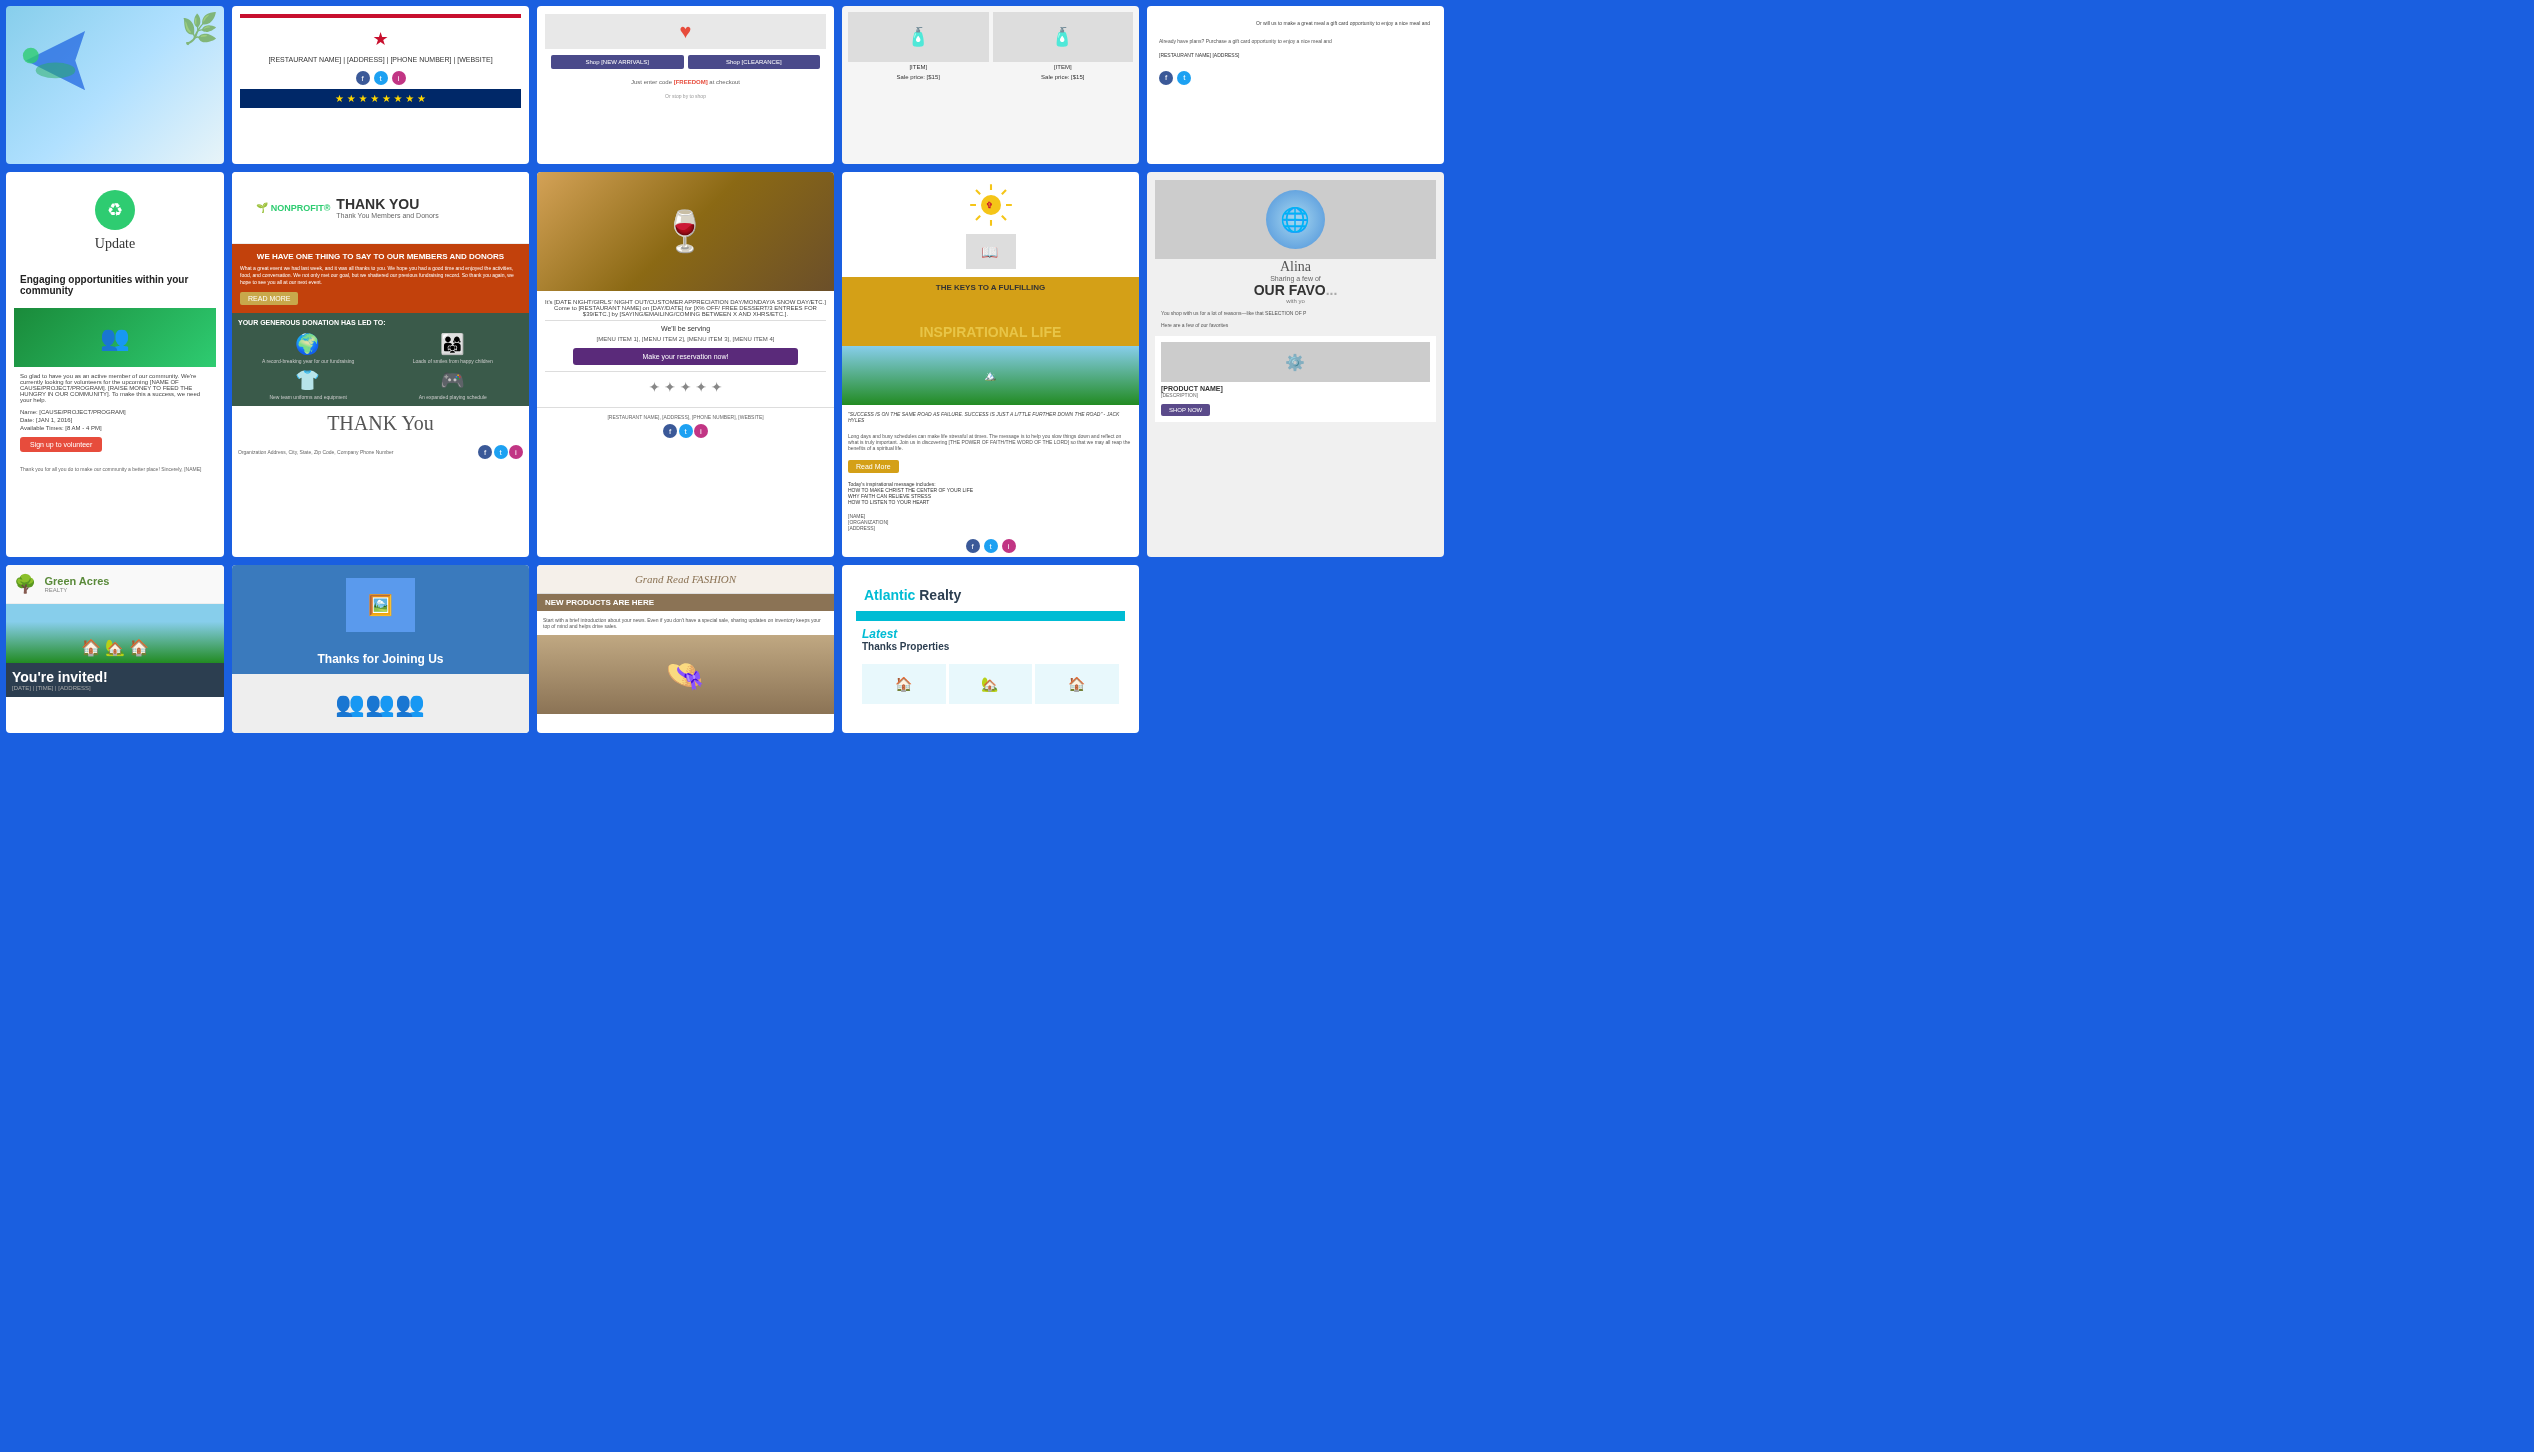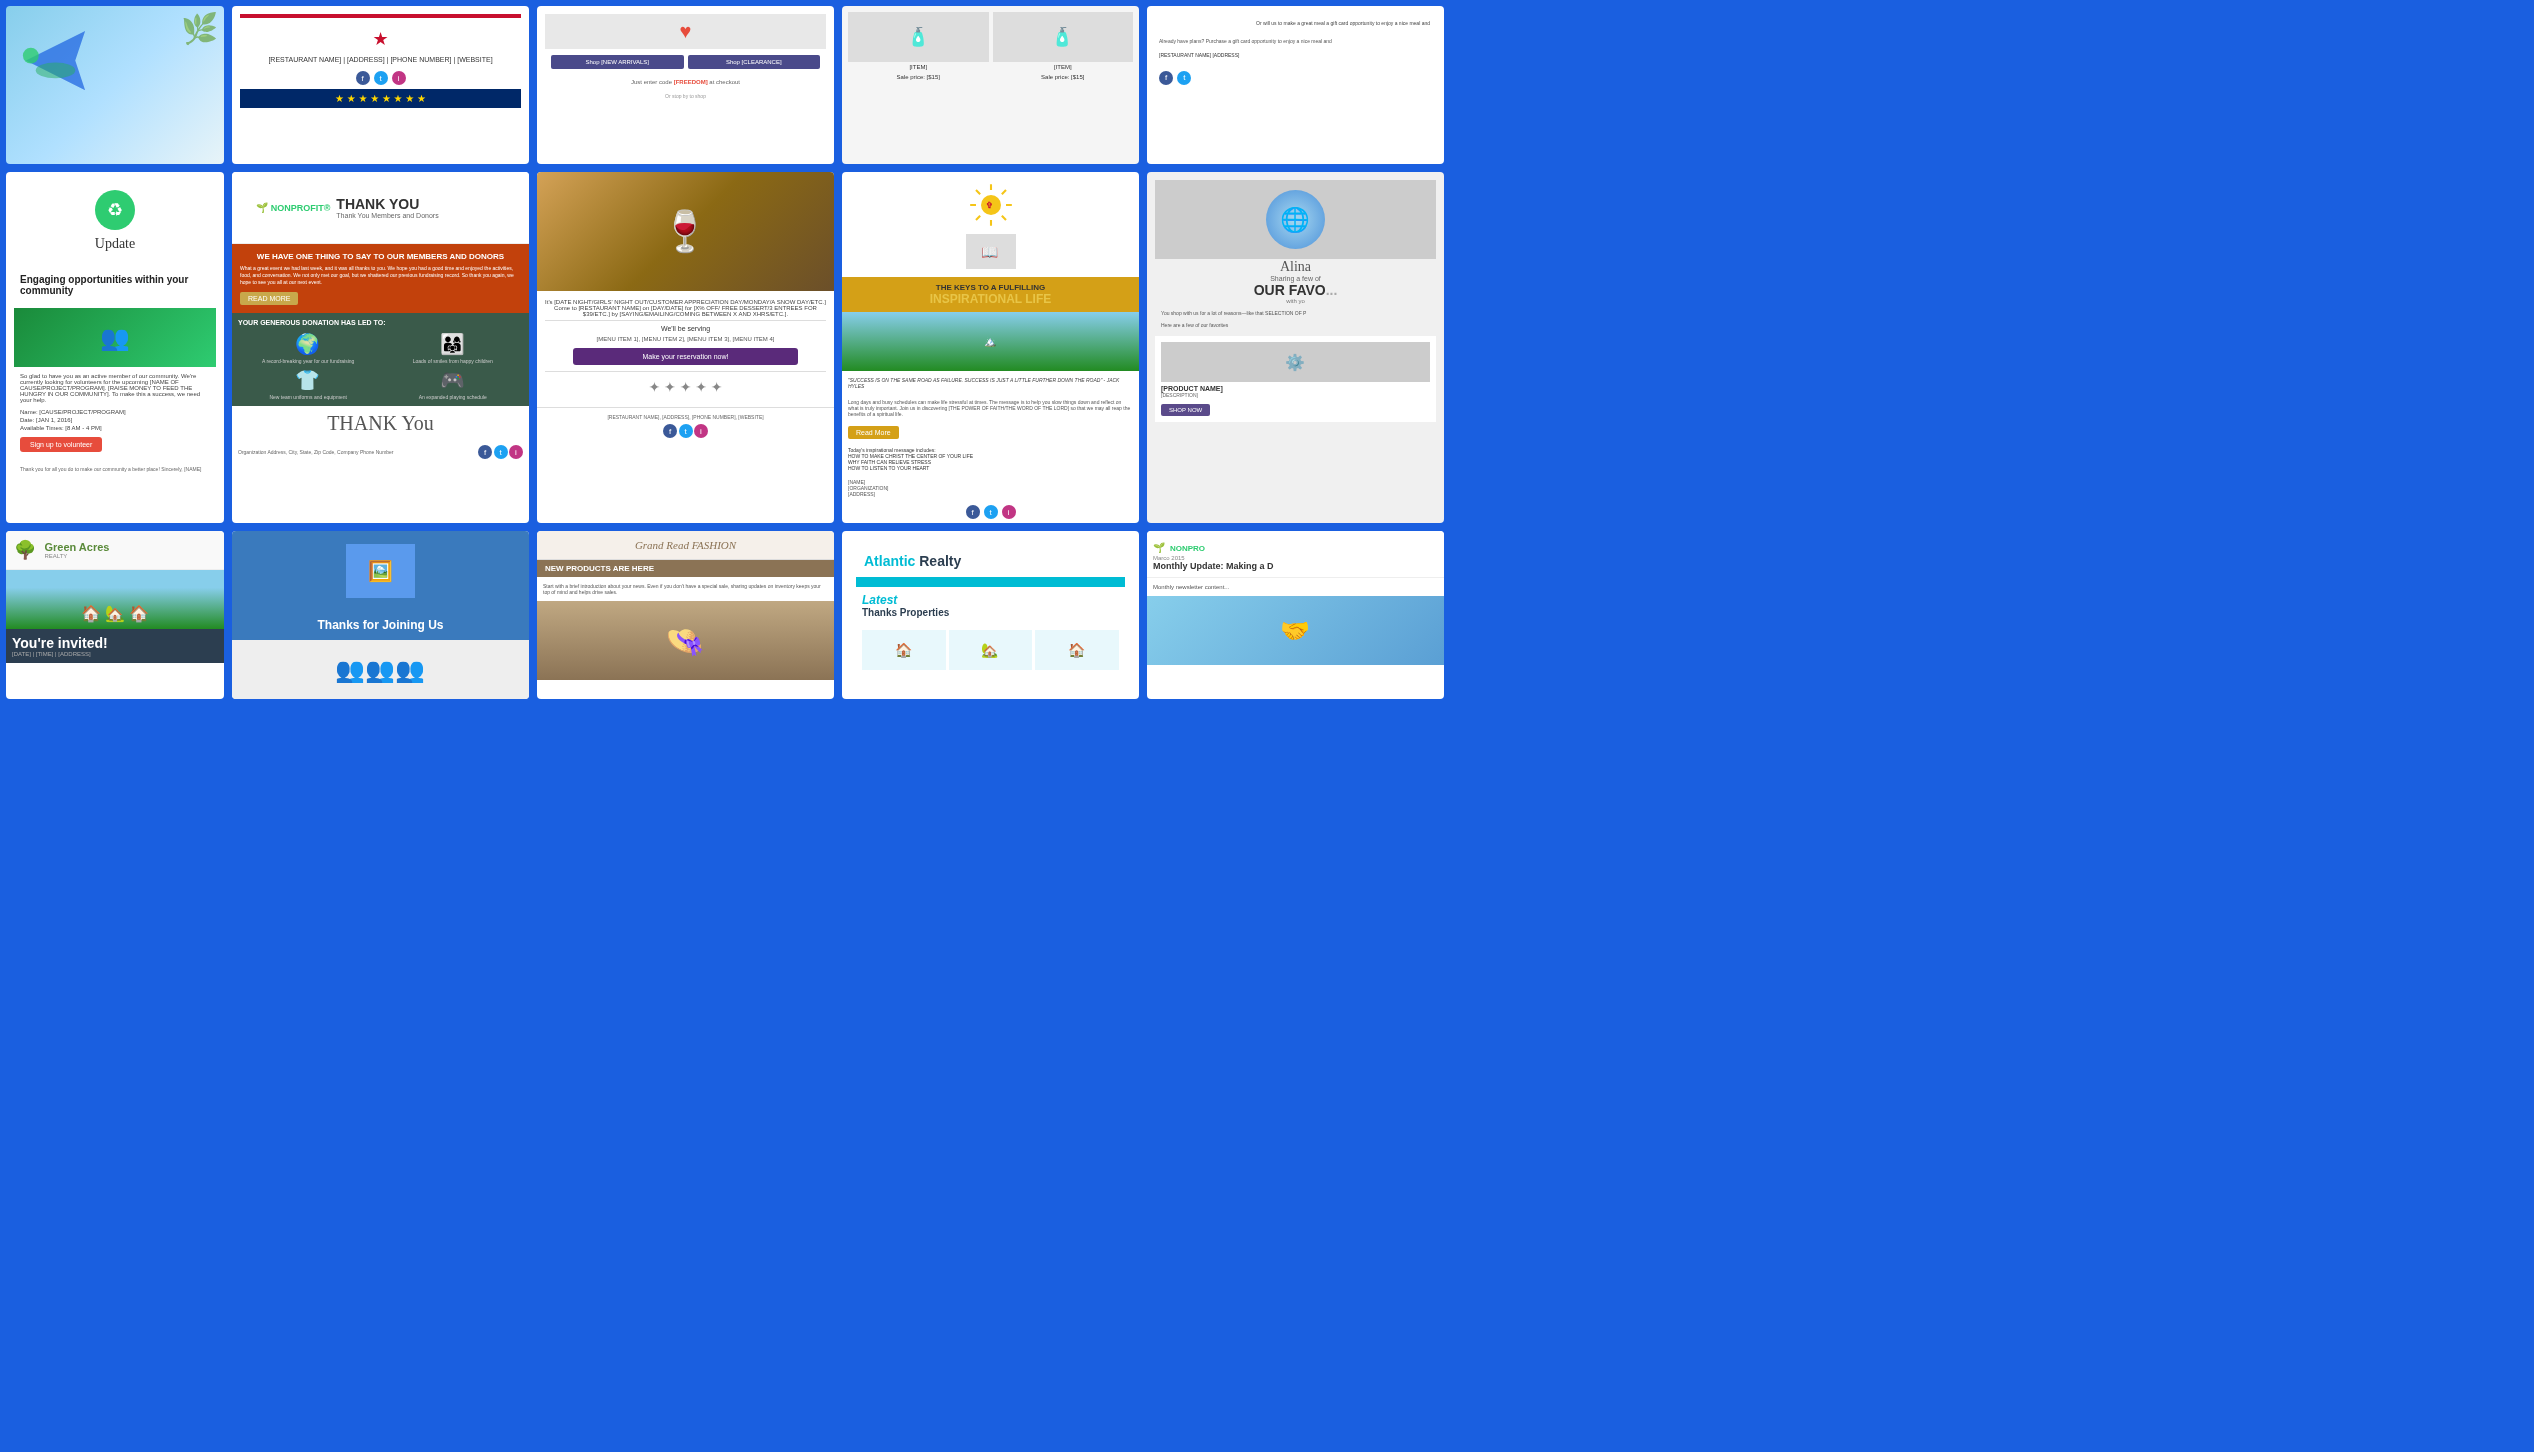--- a/index.html
+++ b/index.html
@@ -375,23 +375,24 @@
       background: #d4a017;
       padding: 6px;
       text-align: center;
     }
     .church-banner .keys-text {
       font-size: 8px;
       font-weight: bold;
       color: #333;
     }
     .church-banner .inspirational-text {
-      font-size: 12px;
+      font-size: 14px;
       font-weight: bold;
       color: #e8c547;
+      margin-top: 32px;
     }
     .church-img {
       background: linear-gradient(180deg, #87ceeb 0%, #228b22 100%);
       height: 59px;
       display: flex;
       align-items: center;
       justify-content: center;
       font-size: 10px;
       color: white;
       position: relative;
@@ -1023,31 +1024,17 @@
         <div class="atlantic-latest">Latest</div>
         <div class="atlantic-properties">Thanks Properties</div>
       </div>
       <div class="atlantic-houses">
         <div class="atlantic-house">🏠</div>
         <div class="atlantic-house">🏡</div>
         <div class="atlantic-house">🏠</div>
       </div>
     </div>
 
-    <div class="card card-r3c5">
-      <div class="nonprofit2-header">
-        <div>
-          <span style="color:#2ecc71;font-size:10px;">🌱</span>
-          <span class="nonprofit2-logo">NONPRO</span>
-        </div>
-        <div class="nonprofit2-date">Marco 2015</div>
-        <div class="nonprofit2-title">Monthly Update: Making a D</div>
-      </div>
-      <div class="nonprofit2-body">
-        Monthly newsletter content...
-      </div>
-      <div class="nonprofit2-img">🤝</div>
-    </div>
 
   </div>
 
 </div>
 
 
 </body></html>

